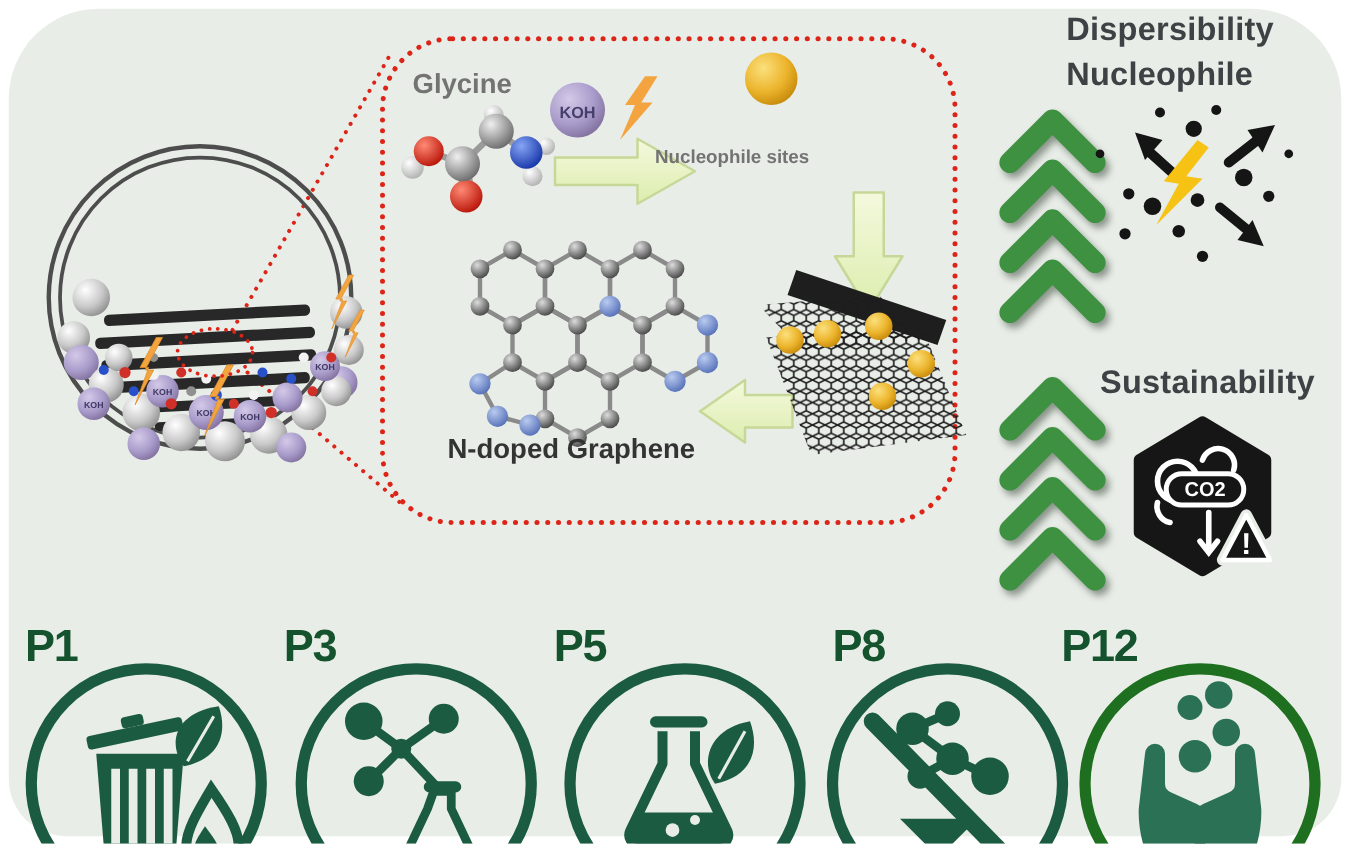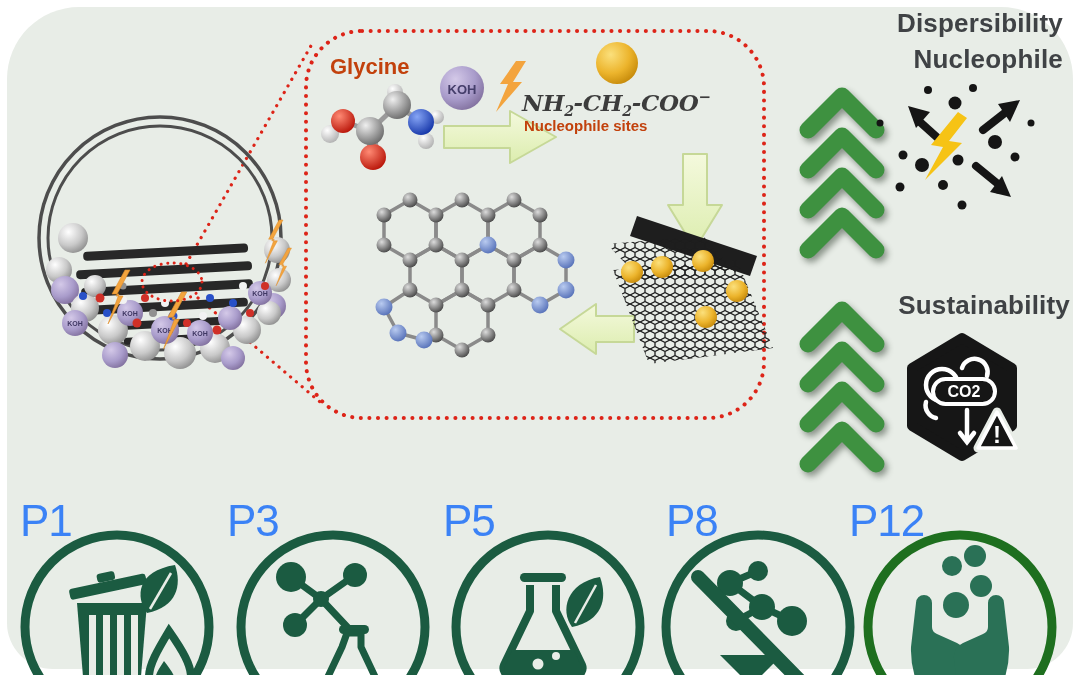--- a/index.html
+++ b/index.html
@@ -1,28 +1,28 @@
 <!DOCTYPE html>
 <html><head>
 <meta charset="utf-8">
 <style>
   html,body{margin:0;padding:0;background:#ffffff;}
   .canvas{position:relative;width:1080px;height:675px;background:#ffffff;overflow:hidden;
           font-family:"Liberation Sans",sans-serif;}
   .abs{position:absolute;}
   .panel{position:absolute;left:7px;top:7px;width:1066px;height:662px;background:#e8ede7;
          border-radius:72px 72px 46px 46px;}
-  .h-label{font-weight:bold;color:#3f4245;font-size:26px;text-align:right;letter-spacing:.2px;}
+  .h-label{font-weight:bold;color:#3f4245;font-size:26px;text-align:left;letter-spacing:.2px;}
   .mill-label{font-weight:bold;color:#333;font-size:25px;text-align:center;line-height:1.4;}
-  .small-b{font-weight:bold;color:#c2410c;}
+  .small-b{font-weight:bold;color:#737373;}
   .formula{font-family:"DejaVu Serif",serif;font-style:italic;font-weight:600;color:#3c3c3c;
            font-size:23px;letter-spacing:-.3px;white-space:nowrap;}
   .formula sub{font-size:14px;}
   .formula sup{font-size:15px;}
-  .p-label{font-weight:normal;font-size:44px;color:#3b82f6;letter-spacing:-1px;}
+  .p-label{font-weight:bold;font-size:36px;color:#14532d;letter-spacing:-1px;}
   .dotred{stroke:#dd2418;fill:none;stroke-linecap:round;}
   .chev{filter:drop-shadow(3px 4px 3px rgba(25,40,25,.45));}
   svg{overflow:visible;}
 </style>
 </head>
 <body>
 
 <div class="canvas">
   <div class="panel"></div>
 
@@ -195,23 +195,20 @@
     <defs>
         <radialGradient id="gGold" cx="35%" cy="30%" r="75%">
       <stop offset="0%" stop-color="#fbe07c"></stop>
           <stop offset="60%" stop-color="#ecb42c"></stop>
           <stop offset="100%" stop-color="#c68a0a"></stop>
         </radialGradient>
       </defs>
     <circle cx="22" cy="22" r="21" fill="url(#gGold)"></circle>
   </svg>
 
-  <div class="abs formula" style="left:522px;top:88px">
-    <span>NH</span><sub>2</sub><span>-CH</span><sub>2</sub><span>-COO</span><sup>−</sup>
-  </div>
   <div class="abs small-b" style="left:524px;top:117px;font-size:15px">Nucleophile sites</div>
 
   <svg class="abs" style="left:585px;top:196px" width="205" height="180" viewBox="0 0 205 180">
     <defs>
       <pattern id="hexpat" width="10" height="9" patternUnits="userSpaceOnUse">
         <path d="M5,0 L10,2.5 L10,6.5 L5,9 L0,6.5 L0,2.5 Z" fill="none" stroke="#1c1c1c" stroke-width="1.3"></path>
       </pattern>
     </defs>
     <polygon points="52,20 172,60 165,80 45,40" fill="#1e1e1e"></polygon>
     <polygon points="22,48 118,40 152,76 56,84" fill="url(#hexpat)"></polygon>
@@ -270,20 +267,21 @@
     <g fill="url(#gN)">
       <circle cx="138" cy="60" r="8.5"></circle>
       <circle cx="216" cy="75" r="8.5"></circle>
         <circle cx="216" cy="105" r="8.5"></circle>
         <circle cx="190" cy="120" r="8.5"></circle>
       <circle cx="34" cy="122" r="8.5"></circle>
         <circle cx="48" cy="148" r="8.5"></circle>
         <circle cx="74" cy="155" r="8.5"></circle>
     </g>
   </svg>
+  <div class="abs small-b" style="left:358px;top:346px;font-size:22px;color:#333">N-doped Graphene</div>
 
   <div class="abs h-label" style="left:853px;top:8px;width:210px">Dispersibility</div>
   <div class="abs h-label" style="left:853px;top:44px;width:210px">Nucleophile</div>
   <div class="abs h-label" style="left:880px;top:290px;width:190px">Sustainability</div>
 
   <svg class="abs chev" style="left:796px;top:80px" width="92" height="185">
     <g fill="none" stroke-width="17" stroke-linecap="round" stroke-linejoin="round">
       <polyline points="12,50 46,16 80,50" stroke="#3e9140"></polyline>
       <polyline points="12,90 46,56 80,90" stroke="#3e9140"></polyline>
       <polyline points="12,130 46,96 80,130" stroke="#3e9140"></polyline>

